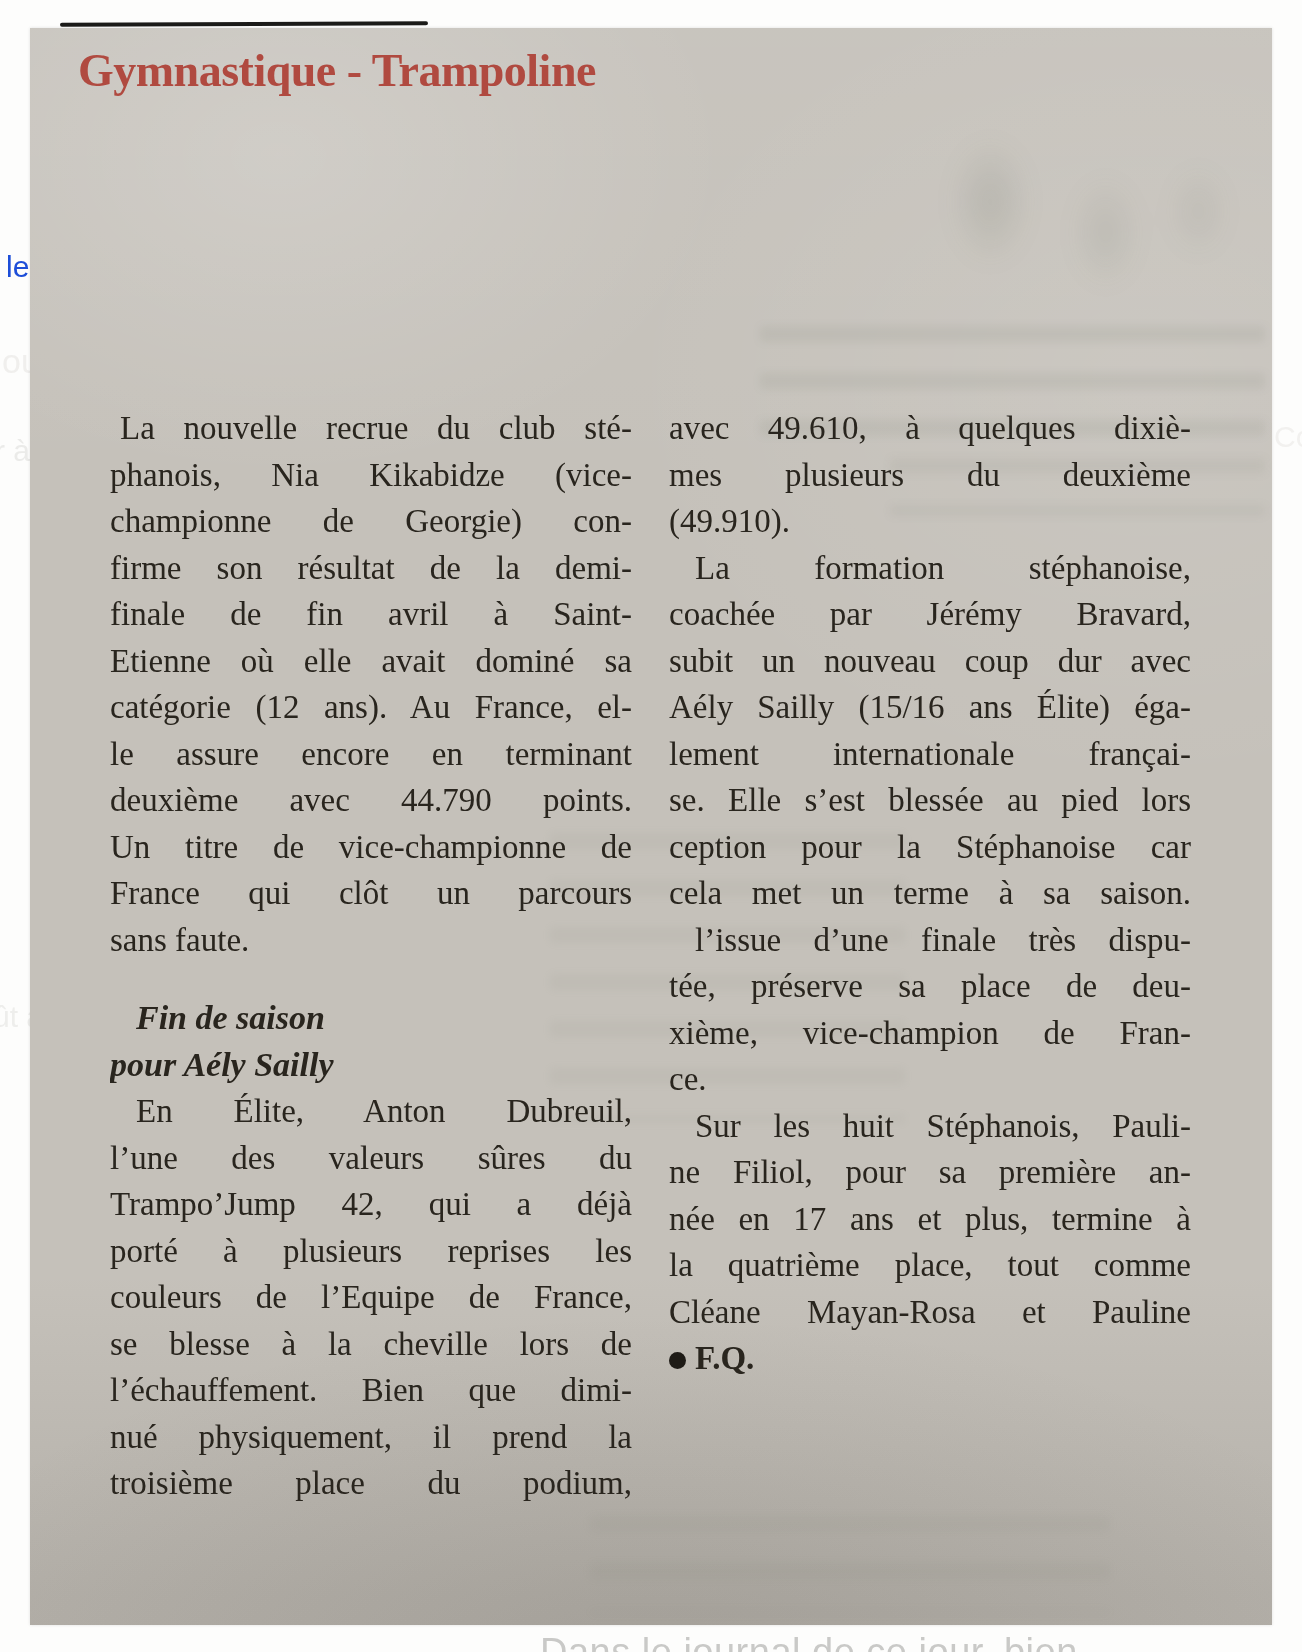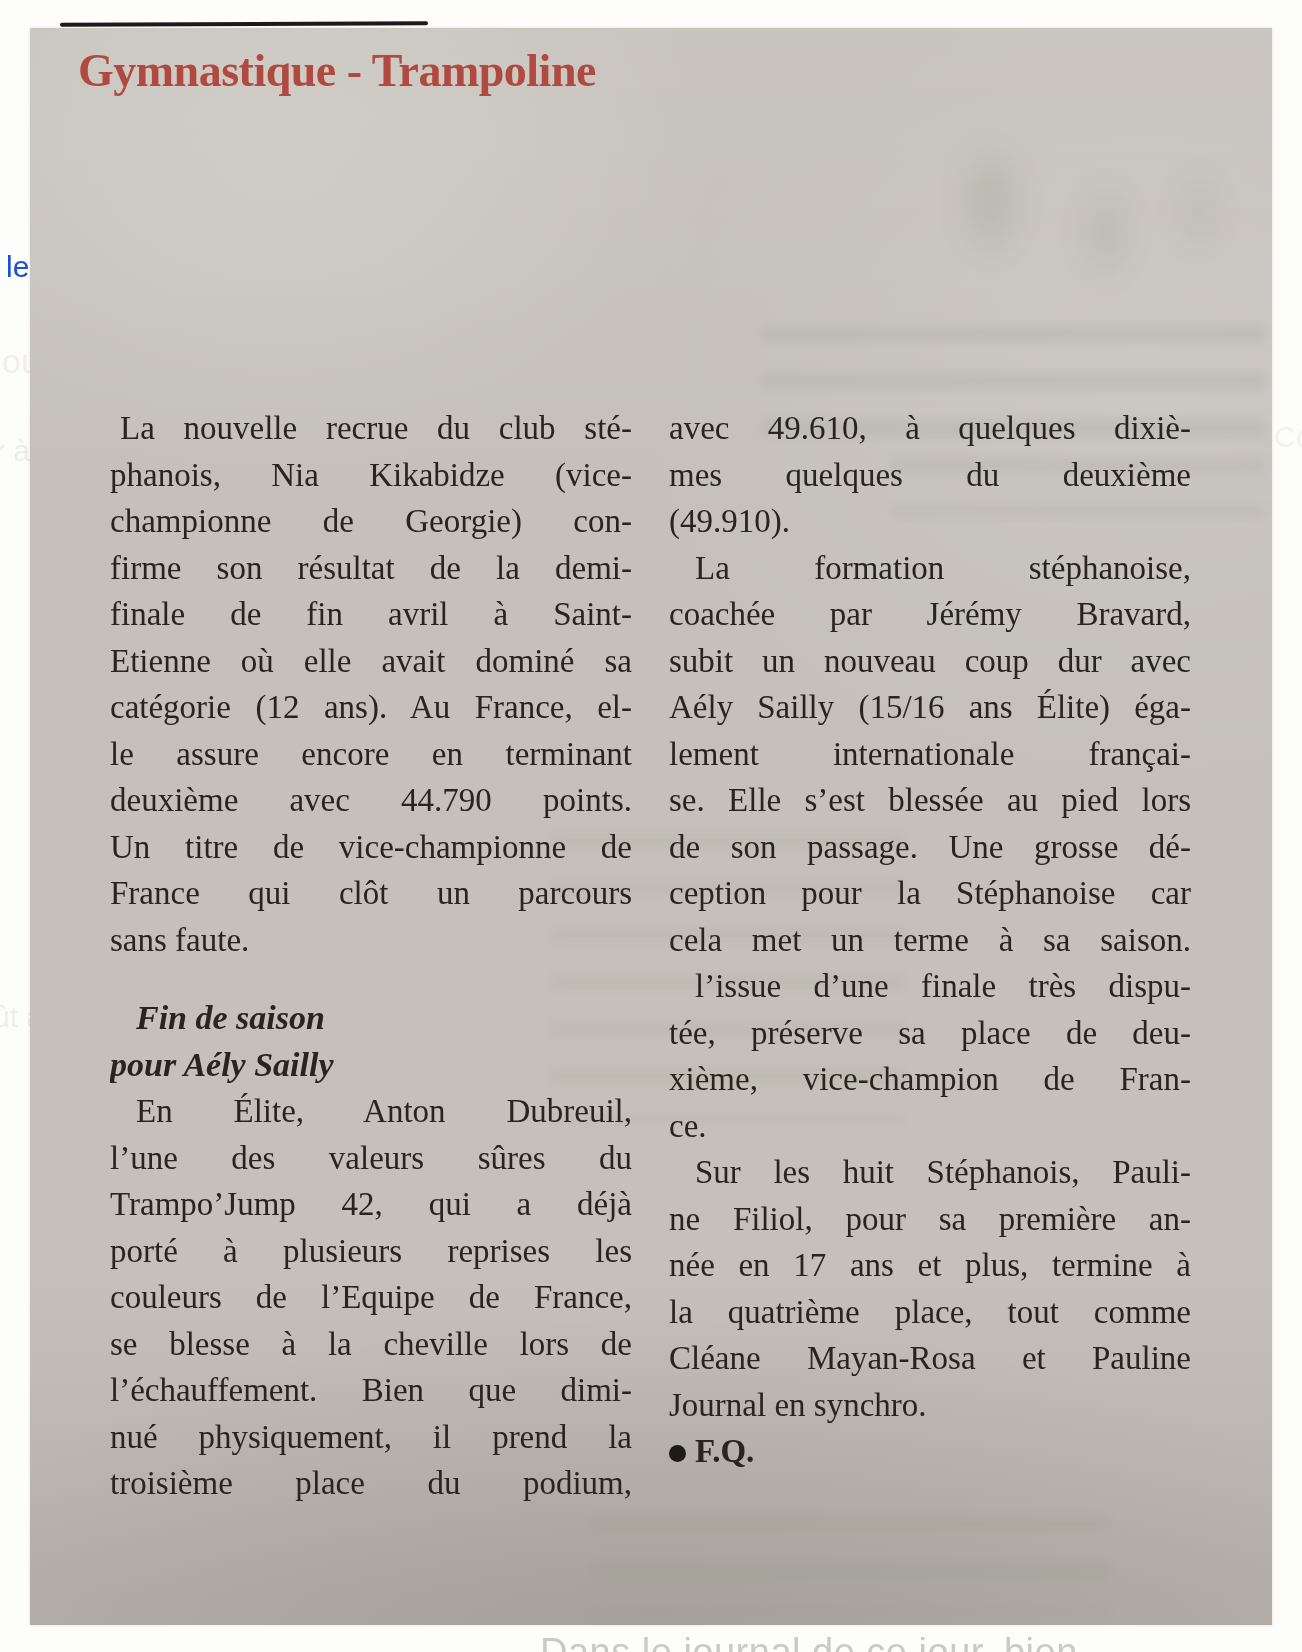--- a/index.html
+++ b/index.html
@@ -116,47 +116,45 @@
             <div class="line">couleurs de l’Equipe de France,</div>
             <div class="line">se blesse à la cheville lors de</div>
             <div class="line">l’échauffement. Bien que dimi-</div>
             <div class="line">nué physiquement, il prend la</div>
             <div class="line">troisième place du podium,</div>
           </div>
         </div>
       <div class="col">
           <div class="block ">
             <div class="line">avec 49.610, à quelques dixiè-</div>
-            <div class="line">mes quelques du deuxième</div>
+            <div class="line">mes plusieurs du deuxième</div>
             <div class="line end">(49.910).</div>
           </div>
           <div class="block  ind">
             <div class="line">La formation stéphanoise,</div>
             <div class="line">coachée par Jérémy Bravard,</div>
             <div class="line">subit un nouveau coup dur avec</div>
             <div class="line">Aély Sailly (15/16 ans Élite) éga-</div>
             <div class="line">lement internationale françai-</div>
             <div class="line">se. Elle s’est blessée au pied lors</div>
-            <div class="line">de son passage. Une grosse dé-</div>
             <div class="line">ception pour la Stéphanoise car</div>
             <div class="line">cela met un terme à sa saison.</div>
           </div>
           <div class="block  ind">
             <div class="line">l’issue d’une finale très dispu-</div>
             <div class="line">tée, préserve sa place de deu-</div>
             <div class="line">xième, vice-champion de Fran-</div>
             <div class="line end">ce.</div>
           </div>
           <div class="block  ind">
             <div class="line">Sur les huit Stéphanois, Pauli-</div>
             <div class="line">ne Filiol, pour sa première an-</div>
             <div class="line">née en 17 ans et plus, termine à</div>
             <div class="line">la quatrième place, tout comme</div>
             <div class="line">Cléane Mayan-Rosa et Pauline</div>
-            <div class="line end">Journal en synchro.</div>
           </div>
           <div class="byline"><span class="bullet"></span><span>F.Q.</span></div>
         </div>
     </div>
 
   </div>
 
   <div class="bottom-caption">Dans le journal de ce jour, bien</div>
 </div>
 

